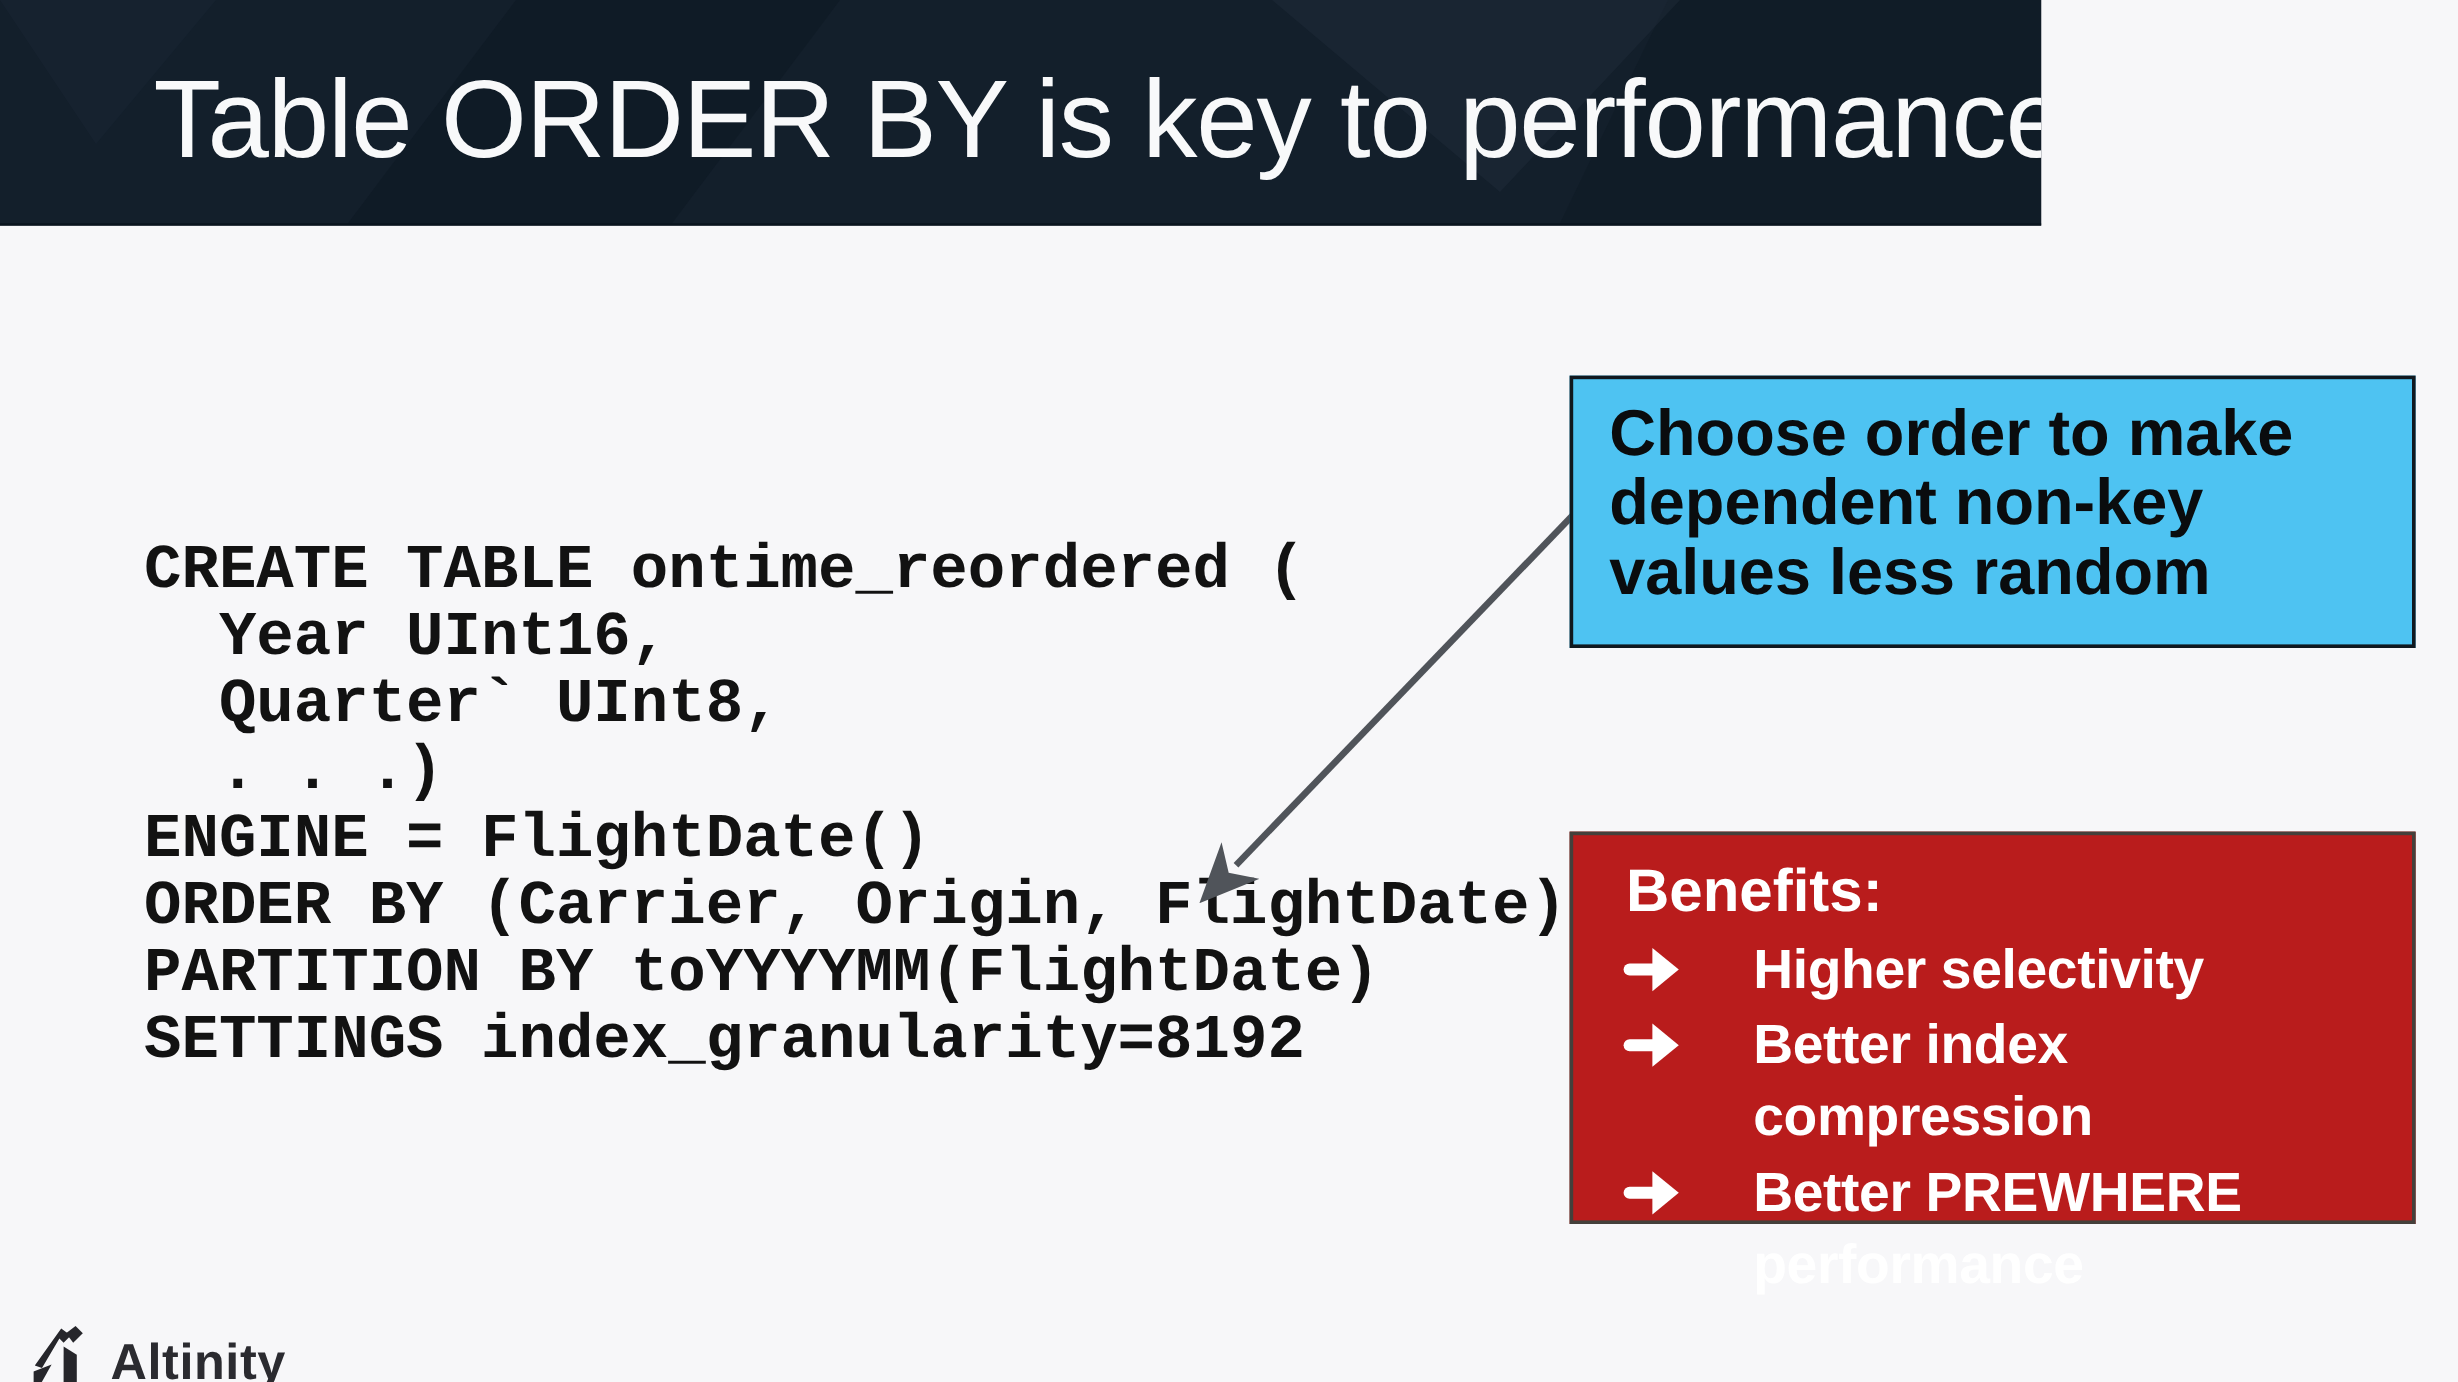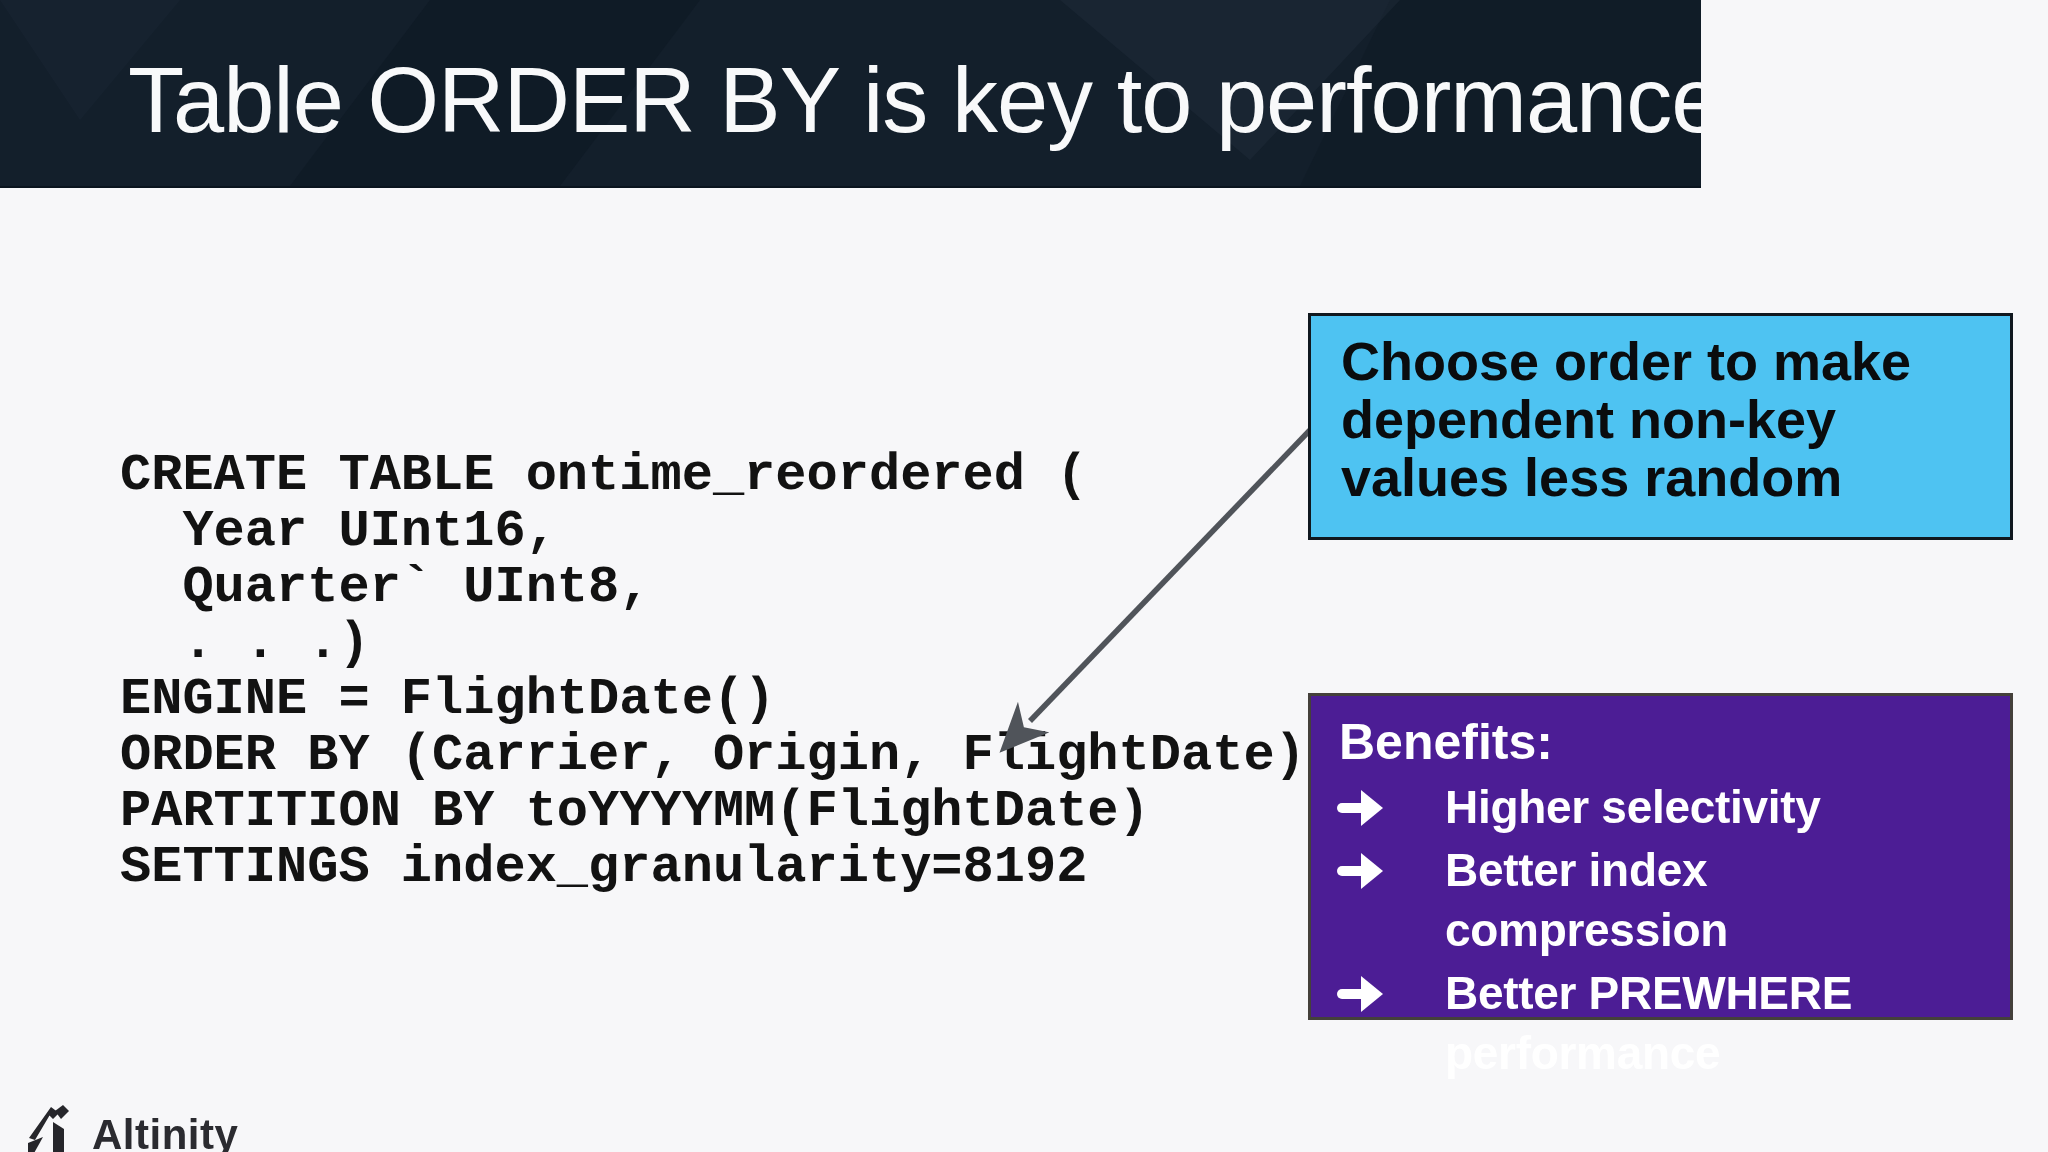--- a/index.html
+++ b/index.html
@@ -31,22 +31,22 @@
     position:absolute;left:1308px;top:313px;width:705px;height:227px;
     box-sizing:border-box;border:3px solid #10181F;background:#4EC3F2;
     padding:16px 24px 0 30px;
   }
   .callout-blue .callout-text{
     font-size:54px;font-weight:700;color:#0A0C0E;line-height:58px;
     width:640px;
   }
   .benefits-box{
     position:absolute;left:1308px;top:693px;width:705px;height:327px;
-    box-sizing:border-box;border:3px solid #44403B;background:#4c1d95;
-    padding:14px 8px 0 24px;color:#FFFFFF;
+    box-sizing:border-box;border:3px solid #44403B;background:#b91c1c;
+    padding:14px 8px 0 40px;color:#FFFFFF;
   }
   .benefits-heading{font-size:50px;font-weight:700;line-height:64px;margin-left:4px;}
   .benefit-row{display:flex;align-items:flex-start;margin-top:3px;}
   .benefit-text{
     font-size:46px;font-weight:700;line-height:60px;letter-spacing:-0.3px;
     width:560px;
   }
   
   .arrow-glyph{
     position:relative;flex:0 0 46px;height:60px;margin-right:62px;margin-left:2px;

